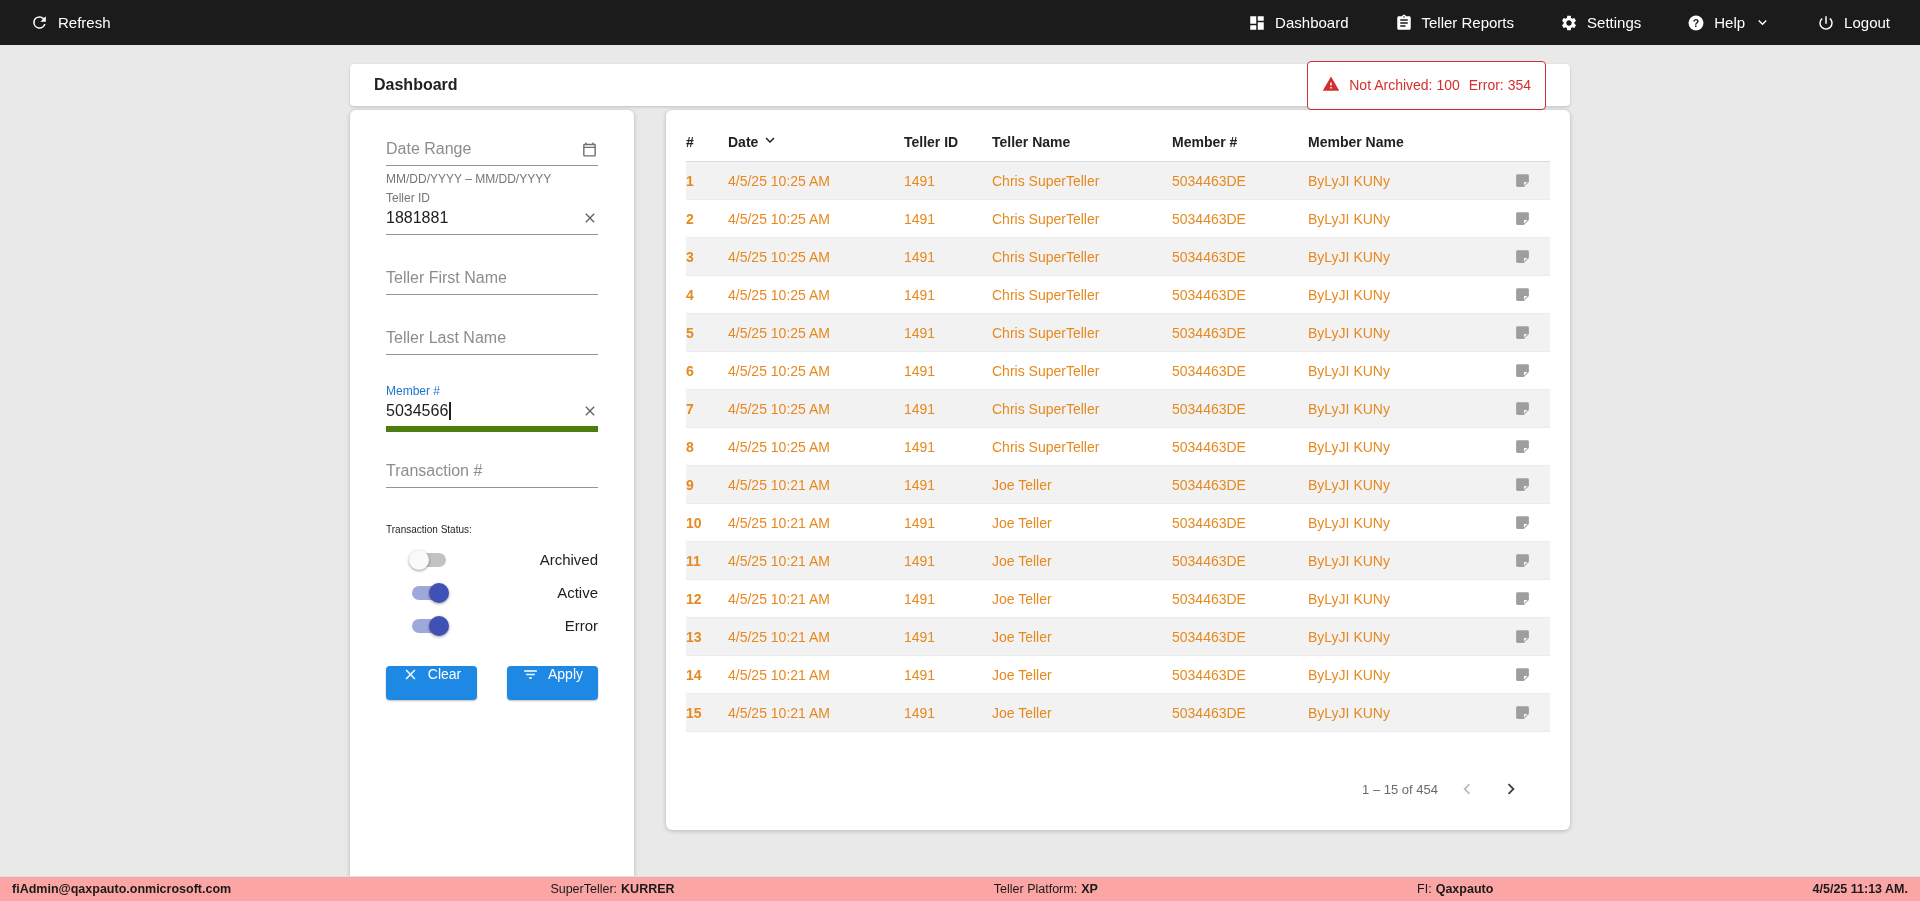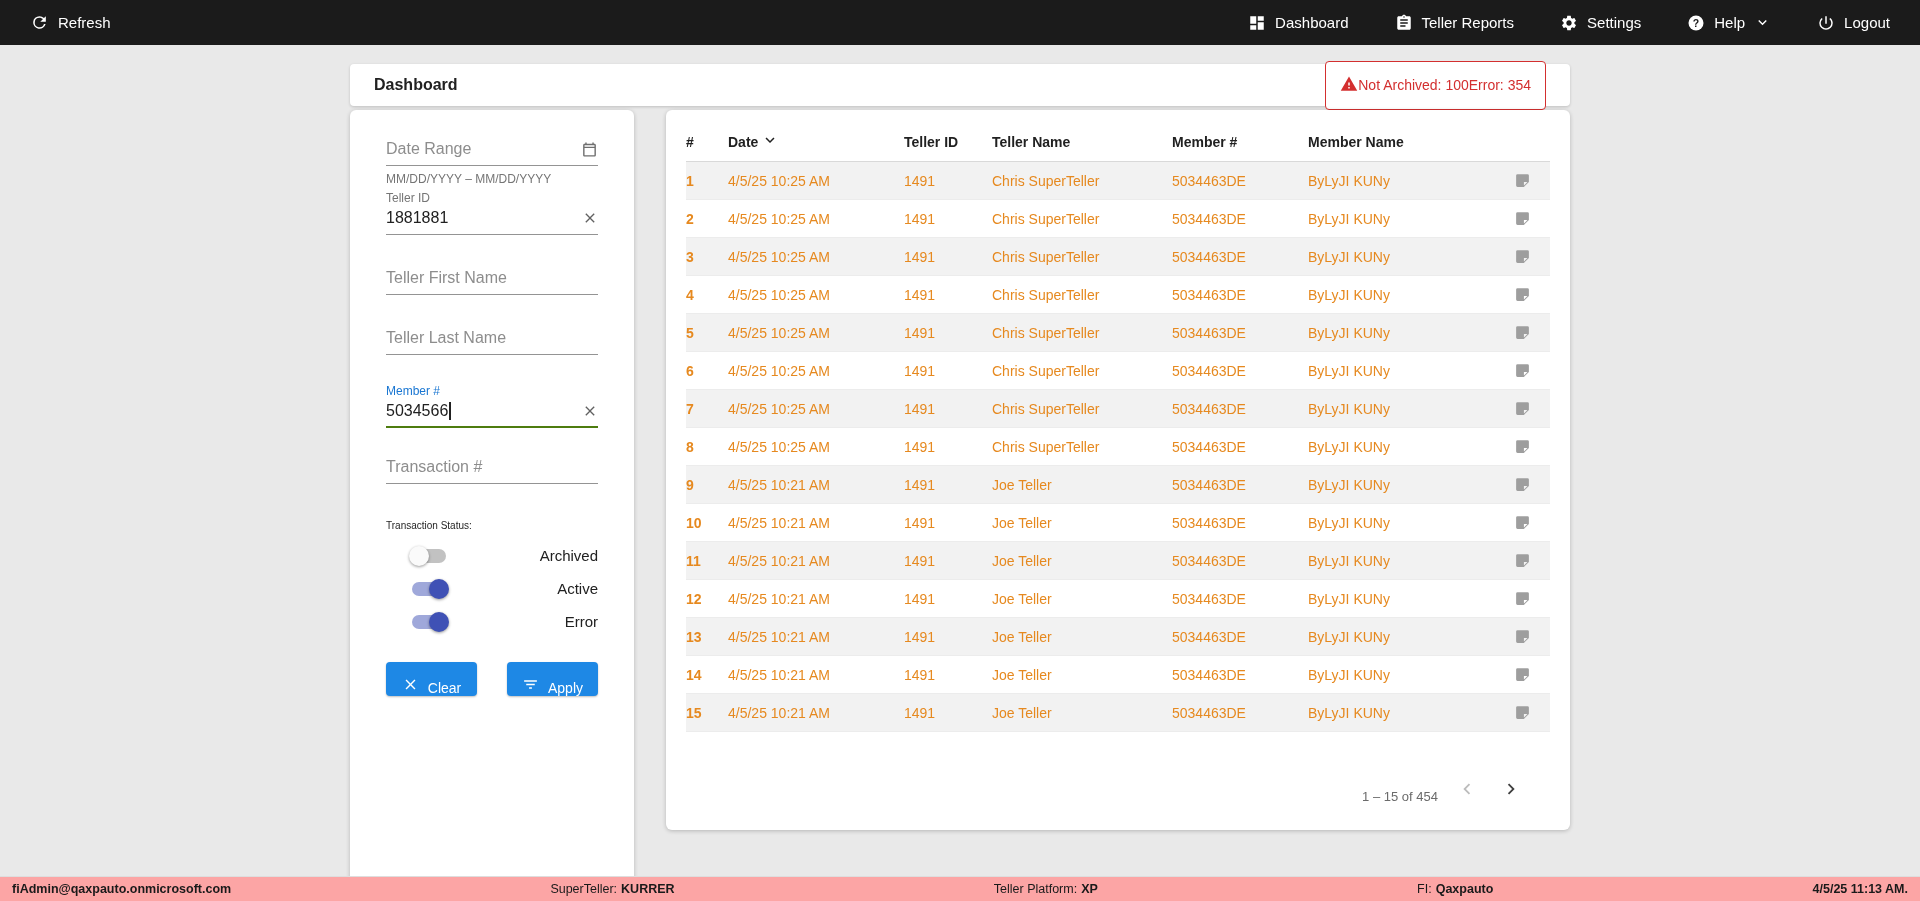--- a/index.html
+++ b/index.html
@@ -23,78 +23,78 @@
   
   .content { width:1220px; margin:19px auto 0; }
   .title-band {
     height:42px; background:#fff; border-radius:4px;
     box-shadow:0 1px 3px rgba(0,0,0,.18);
     display:flex; align-items:center; padding:0 24px;
     margin-bottom:4px;
   }
   .page-title { font-size:16px; font-weight:bold; }
   .alert-badge {
-    margin-left:auto; display:flex; align-items:center; gap:0;
+    margin-left:auto; display:flex; align-items:center; gap:9px;
     border:1px solid #d32f2f; color:#d32f2f; border-radius:4px;
     padding:13px 14px; font-size:14px; background:#fff;
   }
   .cols { display:flex; gap:32px; }
   .card {
     background:#fff; border-radius:6px;
     box-shadow:0 1px 4px rgba(0,0,0,.22);
   }
   
   .sidebar { width:284px; height:864px; padding:30px 36px; flex-shrink:0; }
   .field { position:relative; }
   .field-row {
     display:flex; align-items:center; justify-content:space-between;
     border-bottom:1px solid #949494; padding-bottom:7px;
   }
   .placeholder { color:#8d8d8d; font-size:16px; }
   .field-value { color:#212121; font-size:16px; display:flex; align-items:center; }
   .small-label { font-size:12px; color:#757575; }
   .helper-text { font-size:12px; color:#757575; margin-top:6px; }
   .blue-label { font-size:12px; color:#1976d2; }
-  .focused-row { border-bottom:2px solid #4d7c0f; padding-bottom:6px; }
+  .focused-row { border-bottom:6px solid #4d7c0f; padding-bottom:6px; }
   .caret { display:inline-block; width:1.5px; height:18px; background:#212121; margin-left:1px; }
   .clear-x { cursor:pointer; display:flex; }
   .mt-lg { margin-top:34px; }
   .status-label { font-size:10px; color:#1f1f1f; margin-top:36px; }
   .toggle-row { display:flex; align-items:center; gap:14px; margin:16px 0 16px 26px;justify-content:space-between; }
   .switch { width:34px; height:14px; border-radius:7px; background:rgba(120,120,120,.45); position:relative; cursor:pointer; flex-shrink:0; }
   .switch .thumb {
     width:20px; height:20px; border-radius:50%; background:#fafafa;
     position:absolute; top:-3px; left:-3px; box-shadow:0 1px 3px rgba(0,0,0,.4);
     transition:left .1s;
   }
   .switch.on { background:rgba(63,81,181,.5); }
   .switch.on .thumb { left:17px; background:#3f51b5; }
   .toggle-label { font-size:15px; }
   .btn-row { display:flex; gap:30px; margin-top:32px; }
   .btn {
     flex:1; height:34px; background:#1e88e5; color:#fff; border:none;
     border-radius:4px; font-size:14px; font-family:inherit;
-    display:flex; align-items:flex-end; justify-content:center; gap:9px;
+    display:flex; align-items:flex-start; justify-content:center; gap:9px;
     cursor:pointer; box-shadow:0 1px 2px rgba(0,0,0,.25);
   }
   
   .table-card { flex:1; height:720px; padding:12px 20px 20px; display:flex; flex-direction:column; }
   .trow {
     display:grid;
     grid-template-columns:42px 176px 88px 180px 136px 186px 1fr;
     align-items:center; height:38px; font-size:14px;
   }
   .thead { font-weight:bold; color:#212121; border-bottom:1px solid #d9d9d9; height:40px; }
   .thead .th { display:flex; align-items:center; gap:3px; }
   .tbody .trow { border-bottom:1px solid #ececec; color:#e6891f; }
   .tbody .trow.striped { background:#f2f2f2; }
   .row-num { font-weight:bold; }
   .note-cell { display:flex; justify-content:center; }
   .pagination {
-    margin-top:42px; display:flex; align-items:flex-end; justify-content:flex-end;
+    margin-top:42px; display:flex; align-items:center; justify-content:flex-end;
     gap:14px; padding-right:24px; font-size:13px; color:#6b6b6b;
   }
   .page-btn { background:none; border:none; cursor:pointer; display:flex; padding:4px; }
   
   .footer {
     position:absolute; left:0; bottom:0; width:100%; height:25px;
     background:#fca5a5; border-top:1px solid #dedede;
     display:flex; align-items:center; justify-content:space-between;
     padding:0 12px; font-size:12.5px; color:#1a1a1a;
   }

